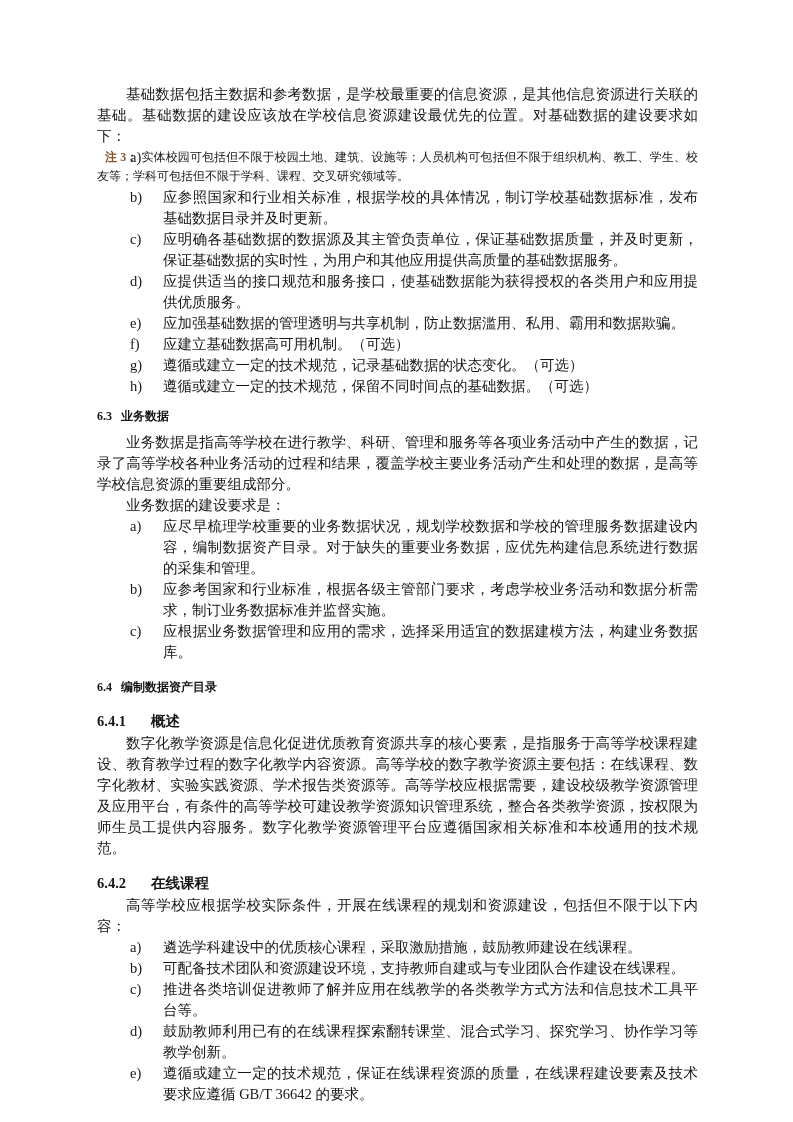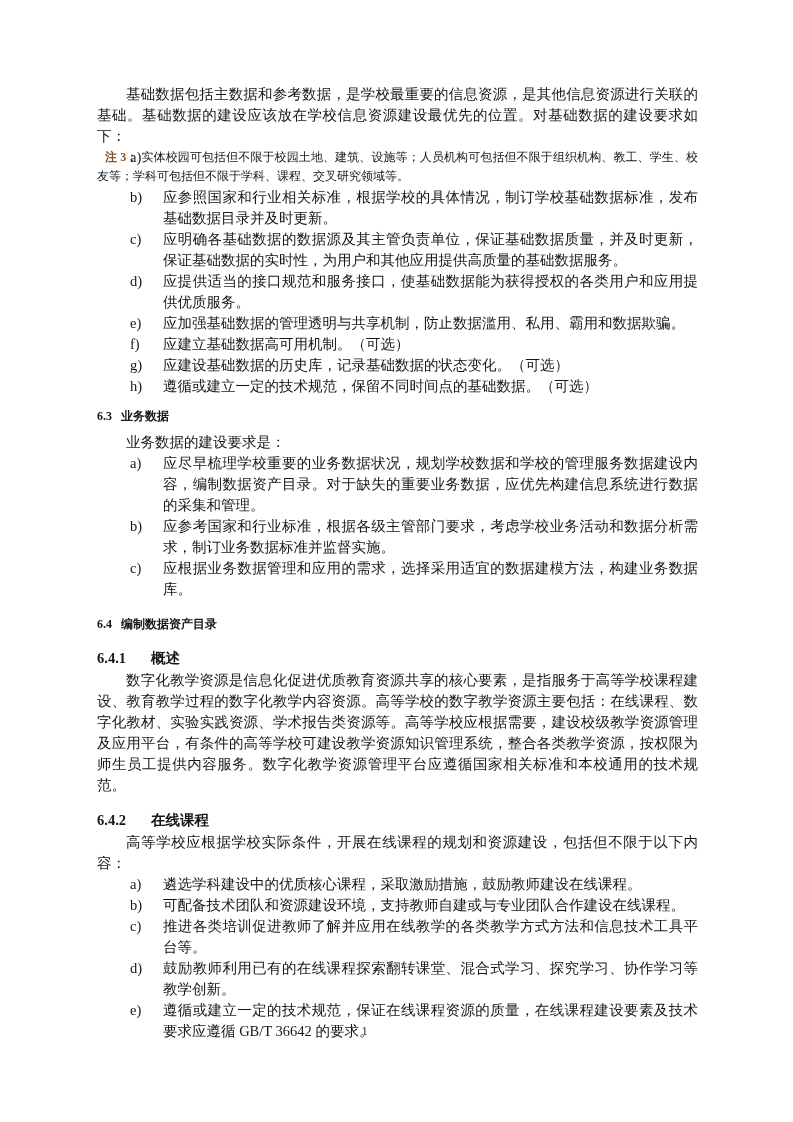--- a/index.html
+++ b/index.html
@@ -99,31 +99,32 @@
     <div class="li">
       <span class="li-label">e)</span>
       <span>应加强基础数据的管理透明与共享机制，防止数据滥用、私用、霸用和数据欺骗。</span>
     </div>
     <div class="li">
       <span class="li-label">f)</span>
       <span>应建立基础数据高可用机制。（可选）</span>
     </div>
     <div class="li">
       <span class="li-label">g)</span>
-      <span>应建设基础数据的历史库，记录基础数据的状态变化。（可选）</span>
+      <span>遵循或建立一定的技术规范，记录基础数据的状态变化。（可选）</span>
     </div>
     <div class="li">
       <span class="li-label">h)</span>
       <span>遵循或建立一定的技术规范，保留不同时间点的基础数据。（可选）</span>
     </div>
 
     <div class="h2">
       <span class="num">6.3</span><span>业务数据</span>
     </div>
 
+    <p class="para">业务数据是指高等学校在进行教学、科研、管理和服务等各项业务活动中产生的数据，记录了高等学校各种业务活动的过程和结果，覆盖学校主要业务活动产生和处理的数据，是高等学校信息资源的重要组成部分。</p>
     <p class="para">业务数据的建设要求是：</p>
 
     <div class="li">
       <span class="li-label">a)</span>
       <span>应尽早梳理学校重要的业务数据状况，规划学校数据和学校的管理服务数据建设内容，编制数据资产目录。对于缺失的重要业务数据，应优先构建信息系统进行数据的采集和管理。</span>
     </div>
     <div class="li">
       <span class="li-label">b)</span>
       <span>应参考国家和行业标准，根据各级主管部门要求，考虑学校业务活动和数据分析需求，制订业务数据标准并监督实施。</span>
     </div>

